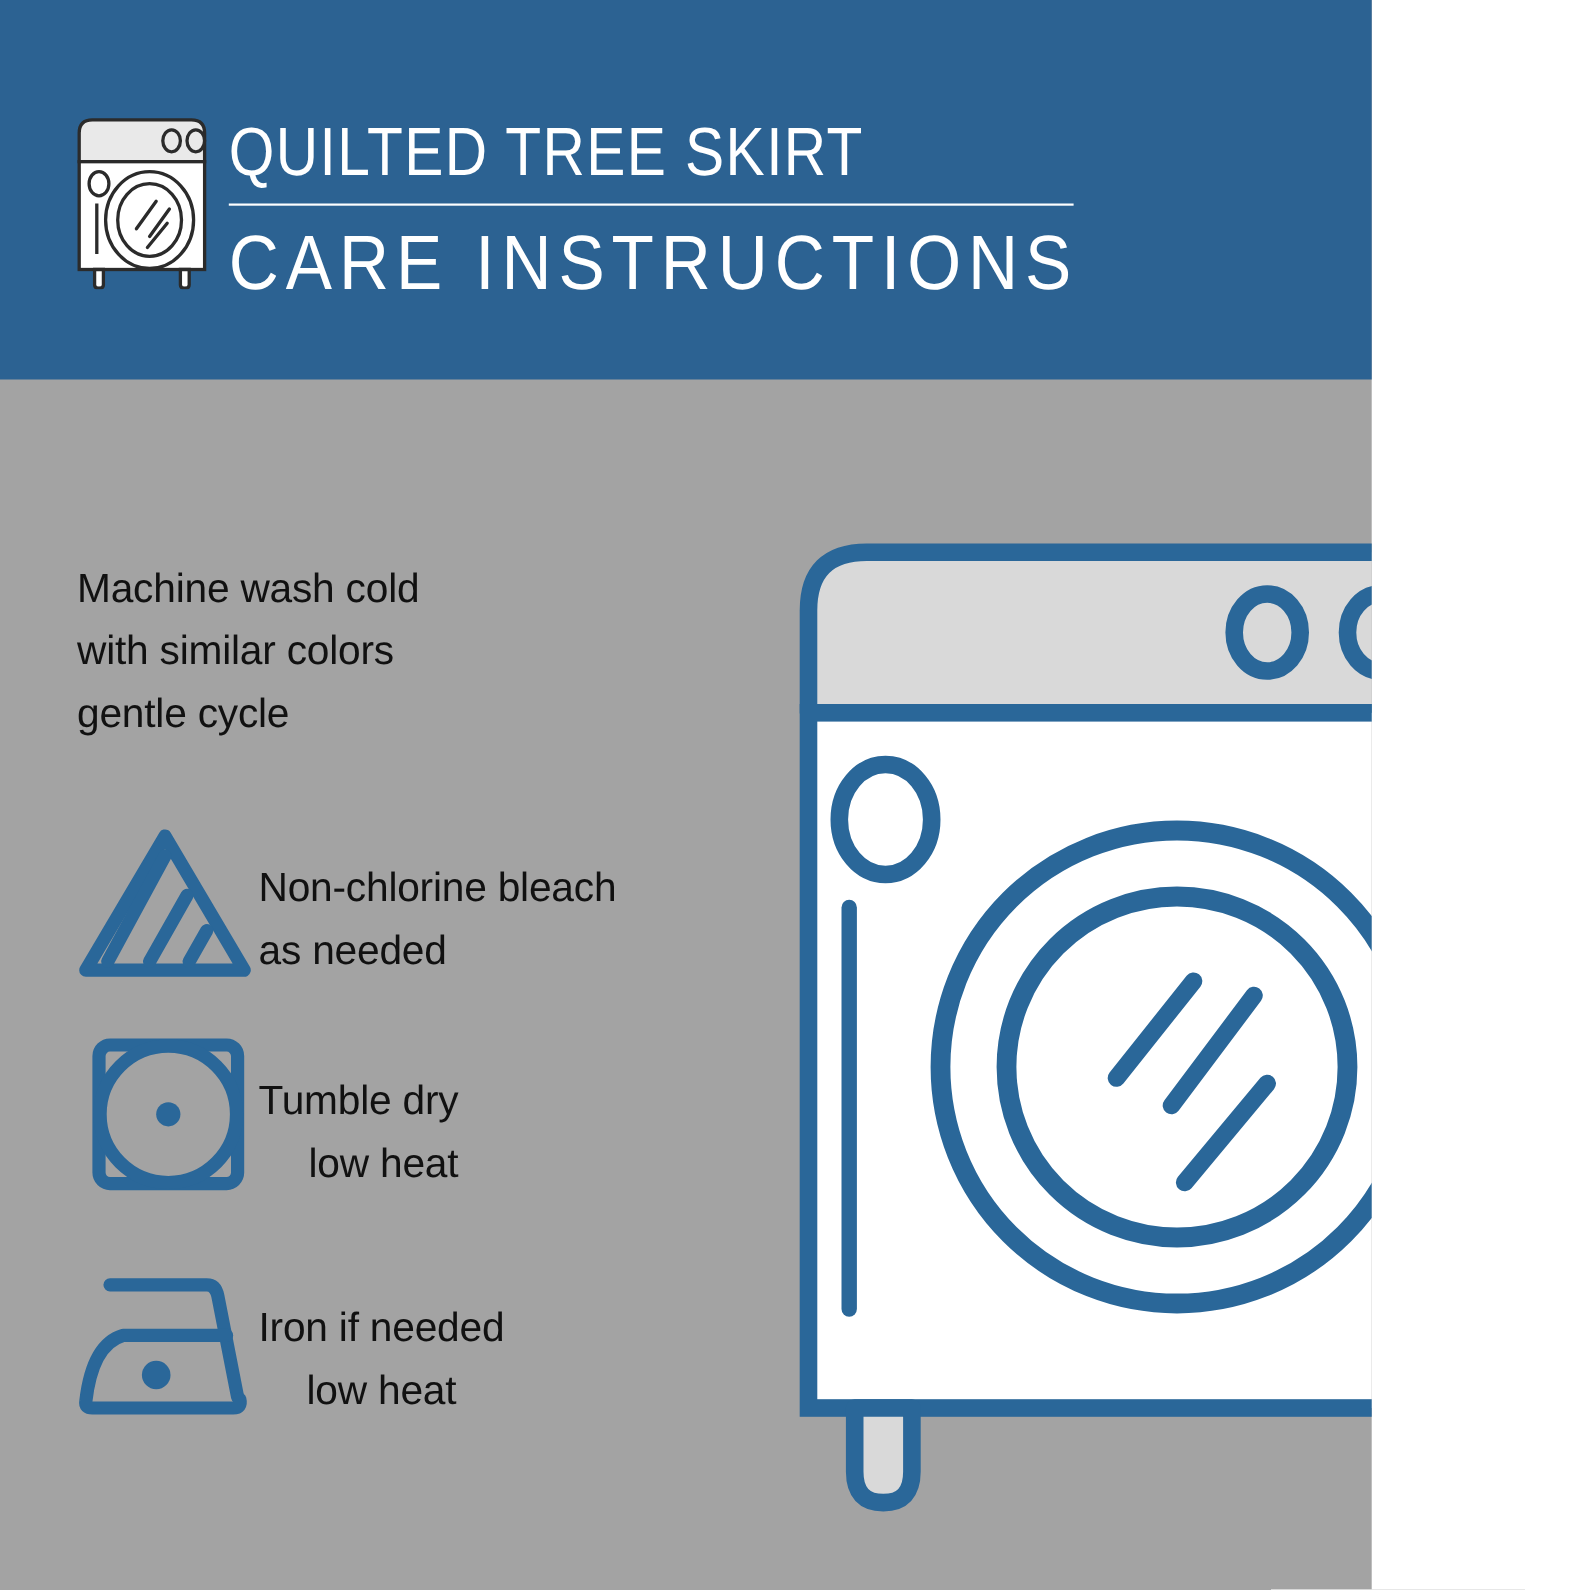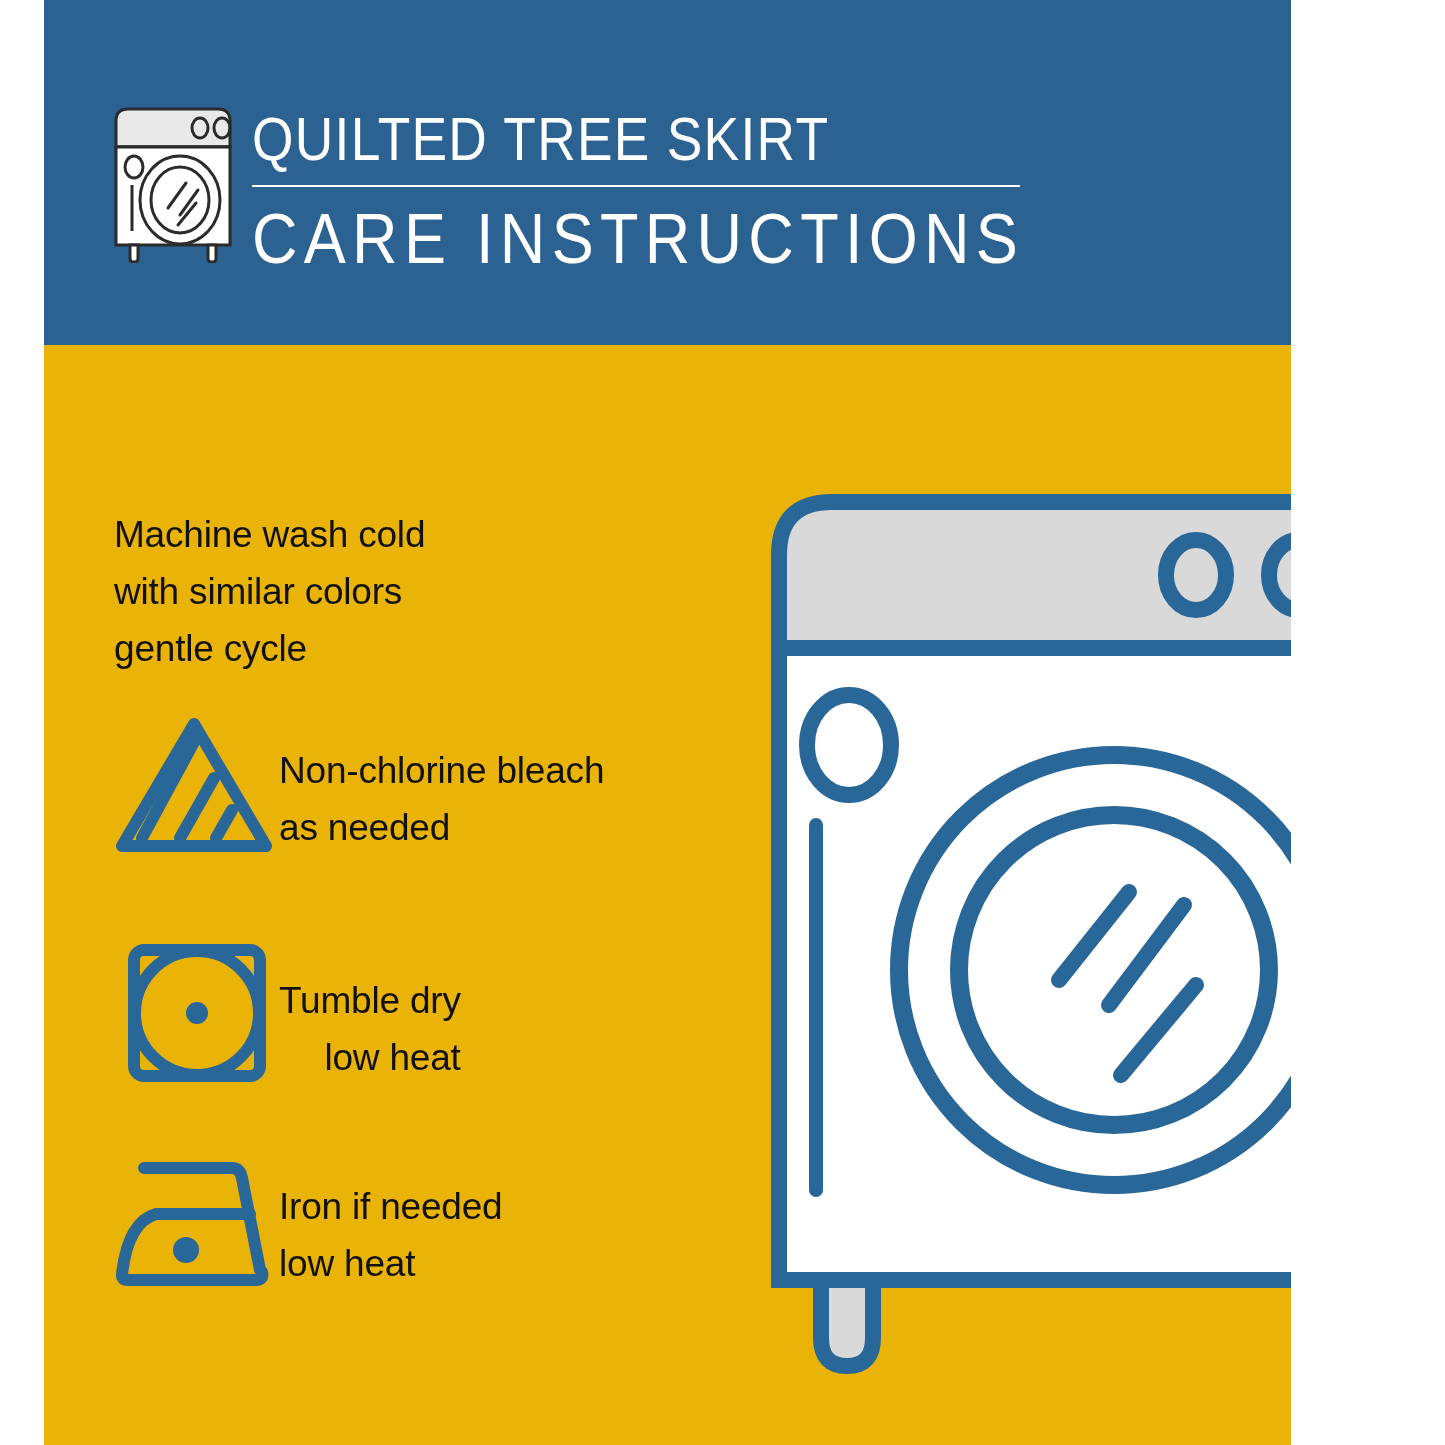--- a/index.html
+++ b/index.html
@@ -7,23 +7,22 @@
     padding: 0;
     background: #ffffff;
   }
   body {
     font-family: "Liberation Sans", sans-serif;
   }
   #page {
     position: relative;
     width: 1247px;
     height: 1445px;
-    background: #eab308;
+    background: #a3a3a3;
     overflow: hidden;
-    margin-left: 44px;
   }
 
   
   #header-band {
     position: absolute;
     left: 0;
     top: 0;
     width: 1445px;
     height: 345px;
     background: #2c6292;
@@ -86,28 +85,28 @@
   .care-text {
     font-family: "Liberation Sans", sans-serif;
     font-size: 37px;
     line-height: 57px;
     color: #111111;
     letter-spacing: -0.2px;
     padding-top: 4px;
     white-space: pre-line;
   }
   #row-wash   { top: 498px; }
-  #row-bleach { top: 712px; }
+  #row-bleach { top: 748px; }
   #row-dry    { top: 940px; text-align: right; }
   #row-iron   { top: 1152px; }
 
   #row-wash .care-text   { padding-top: 8px; }
   #row-bleach .care-text { padding-top: 30px; }
   #row-dry .care-text    { padding-top: 32px; }
-  #row-iron .care-text   { padding-top: 26px; }
+  #row-iron .care-text   { padding-top: 26px; text-align: center; }
 
   
   #machine-illustration {
     position: absolute;
     left: 715px;
     top: 480px;
     width: 680px;
     height: 910px;
   }
 </style>

